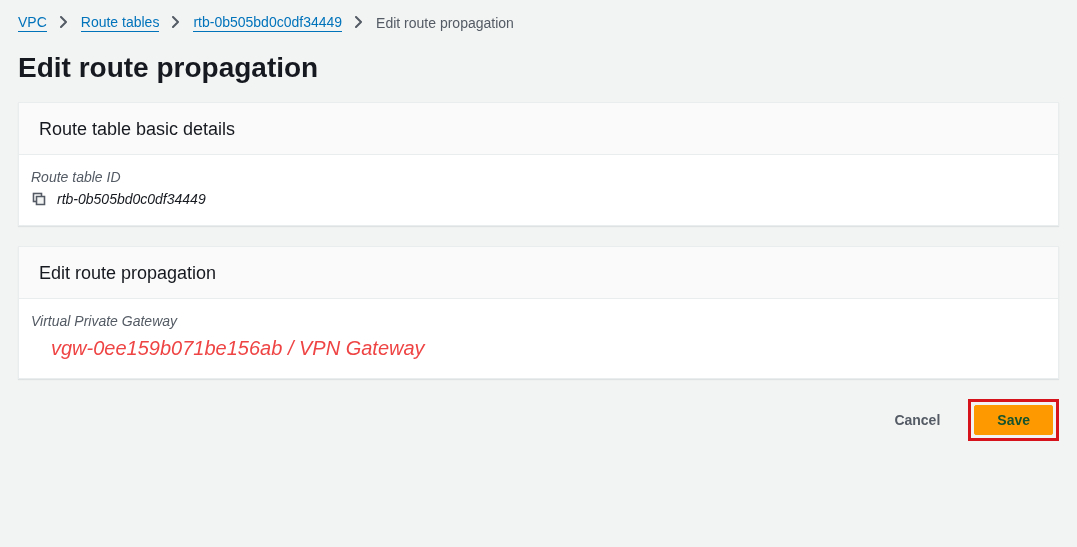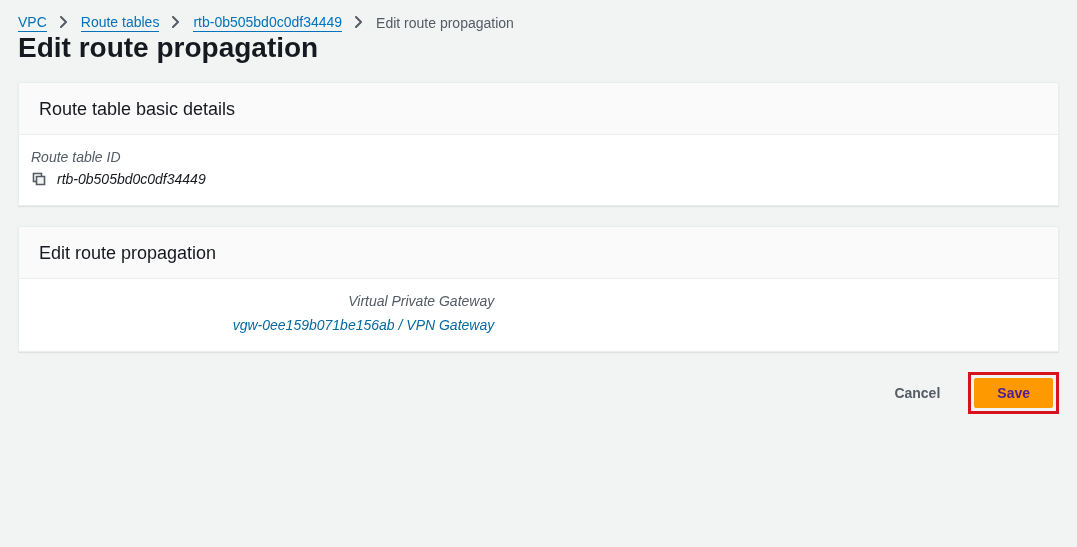--- a/index.html
+++ b/index.html
@@ -15,21 +15,21 @@
       padding: 0;
     }
     .container {
       padding: 14px 18px 18px 18px;
     }
     .breadcrumb {
       display: flex;
       align-items: center;
       gap: 13px;
       font-size: 14px;
-      margin-bottom: 0;
+      margin-bottom: 20px;
       flex-wrap: wrap;
     }
     .breadcrumb a {
       color: #0073bb;
       text-decoration: none;
       border-bottom: 1px solid #0073bb;
       padding-bottom: 1px;
     }
     .breadcrumb .sep {
       color: #545b64;
@@ -83,26 +83,26 @@
     .field-value {
       font-size: 14px;
       color: #16191f;
     }
     .two-col {
       display: flex;
       width: 100%;
     }
     .col {
       flex: 0 0 46%;
-      text-align: right;
     }
     .link {
-      color: #0369a1;
+      color: #ef4444;
       text-decoration: none;
-      font-size: 14px;
+      font-size: 20px;
+      margin-left: 20px;
     }
     .prop-row {
       margin-top: 8px;
     }
     .highlight-box {
       border: 3px solid #d6131a;
       padding: 6px 14px 6px 8px;
       display: inline-flex;
       align-items: center;
       gap: 10px;
@@ -142,21 +142,21 @@
       cursor: pointer;
     }
     .btn-save-wrap {
       border: 3px solid #d6131a;
       padding: 3px;
       display: inline-block;
     }
     .btn-save {
       background: #ff9900;
       border: 1px solid #ff9900;
-      color: #4c1d95;
+      color: #14532d;
       font-size: 14px;
       font-weight: 700;
       padding: 6px 22px;
       cursor: pointer;
       border-radius: 2px;
     }
   </style>
 </head>
 <body>
 

